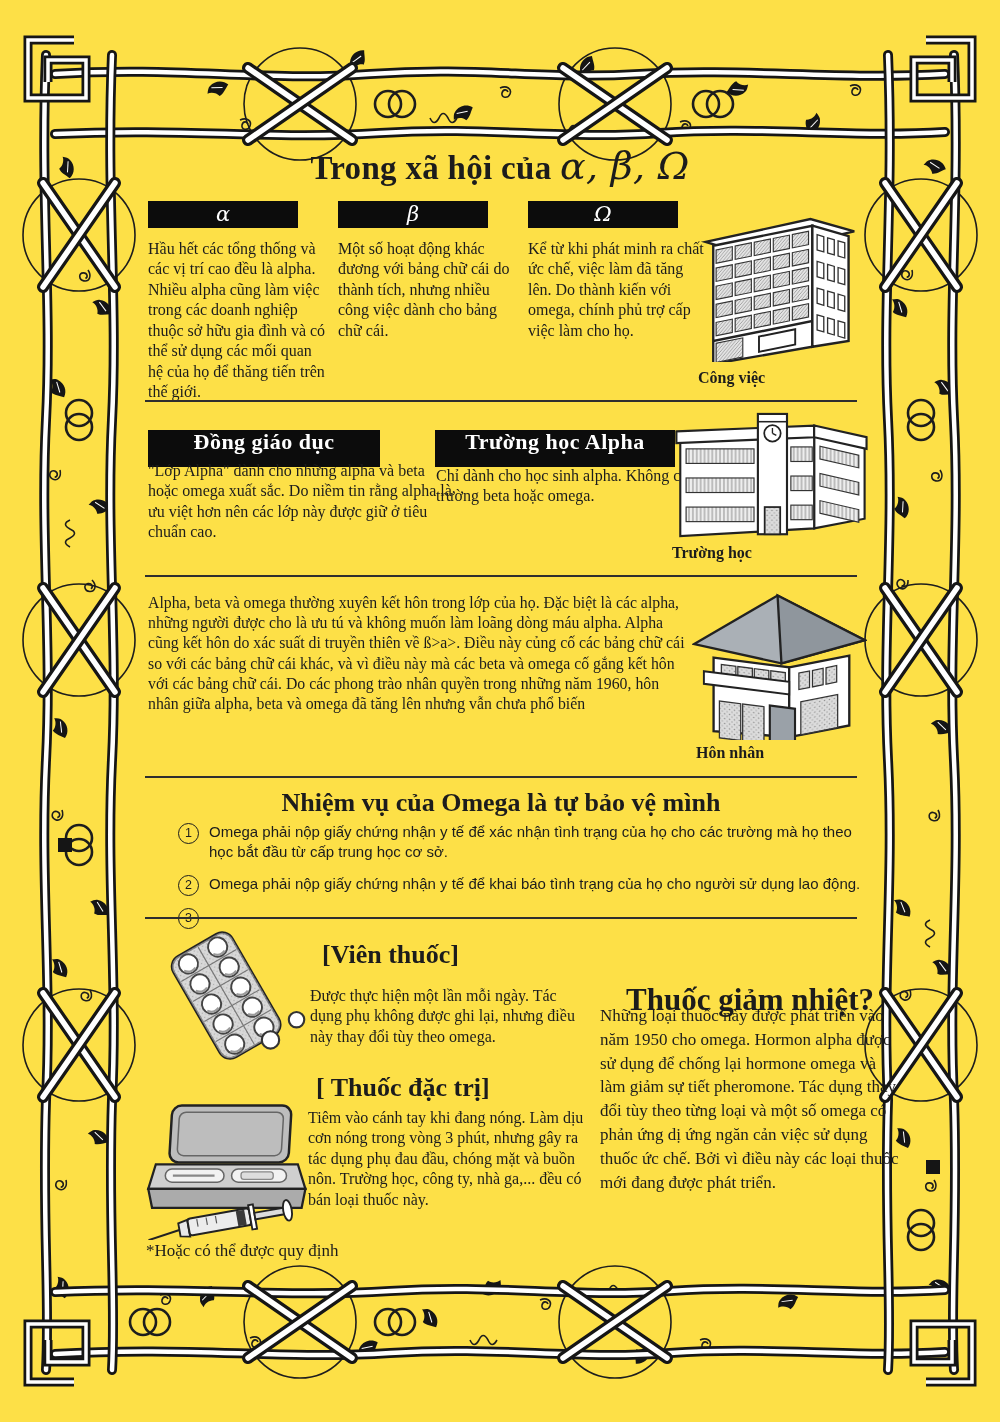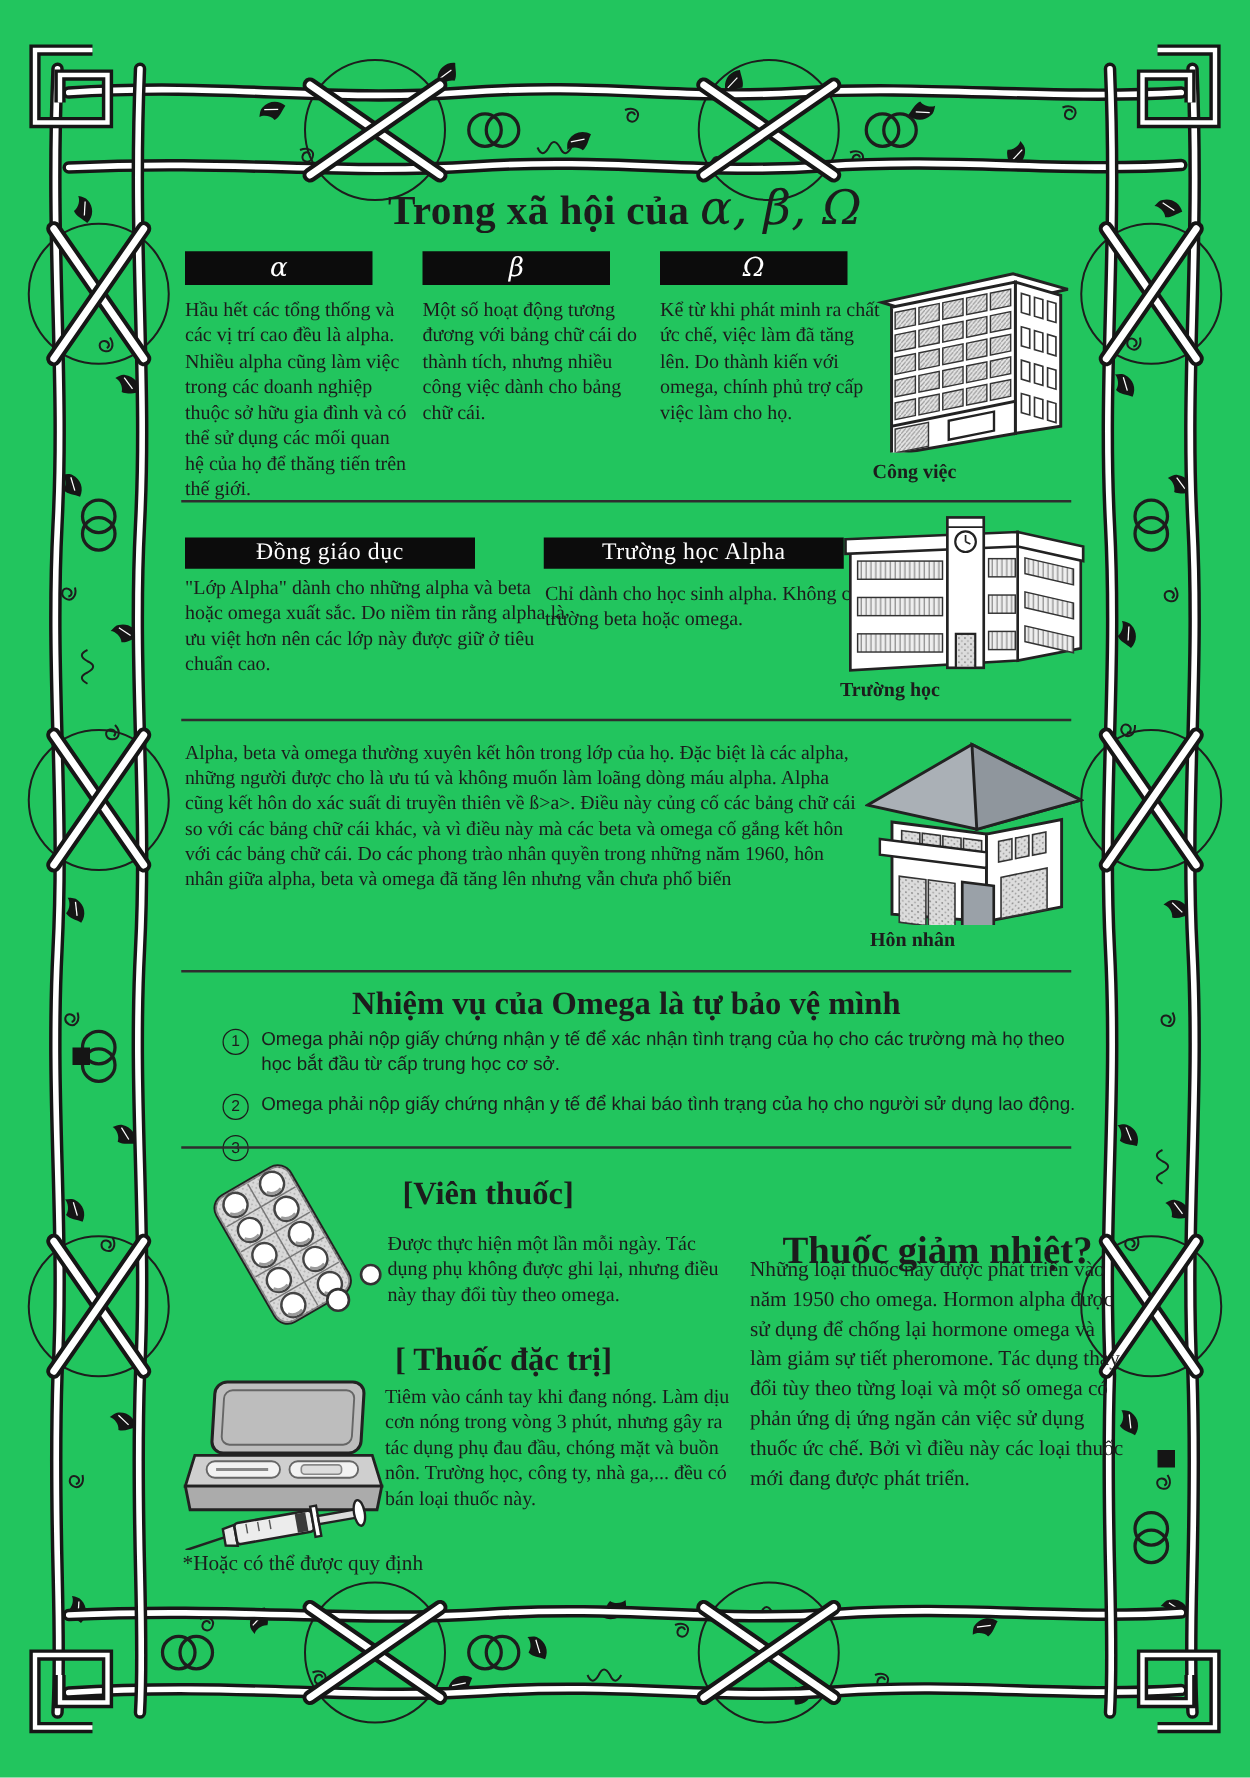--- a/index.html
+++ b/index.html
@@ -1,36 +1,36 @@
 <!DOCTYPE html>
 <html><head>
 <meta charset="utf-8">
 <style>
   html,body{margin:0;padding:0;background:#e9e9e9;}
-  #page{position:relative;width:1000px;height:1422px;background:#22c55e;overflow:hidden;
+  #page{position:relative;width:1000px;height:1422px;background:#fde047;overflow:hidden;
         font-family:"Liberation Serif", serif;color:#1c1c1c;margin:0 auto;}
   
   #border-svg{position:absolute;left:0;top:0;width:1000px;height:1422px;pointer-events:none;}
   .bo{fill:none;stroke:#161616;stroke-width:10;stroke-linecap:round;}
   .bi{fill:none;stroke:#ffffff;stroke-width:4.5;stroke-linecap:round;}
   .xo{fill:none;stroke:#161616;stroke-width:12;stroke-linecap:round;}
   .xi{fill:none;stroke:#ffffff;stroke-width:5.5;stroke-linecap:round;}
   .ko{fill:none;stroke:#161616;stroke-width:9;}
   .ki{fill:none;stroke:#ffffff;stroke-width:3.5;}
   .thin{fill:none;stroke:#1d1d1d;stroke-width:1.6;}
   .loop{fill:none;stroke:#1d1d1d;stroke-width:2.6;}
   .leaf{fill:#151515;}
   .vein{fill:none;stroke:#ffffff;stroke-width:1;}
   
   .abs{position:absolute;}
   .title{font-size:33px;font-weight:700;text-align:center;letter-spacing:.3px;}
   .title .greek{font-family:"DejaVu Serif", serif;font-style:italic;font-weight:400;font-size:38px;}
   .gbar{background:#0c0c0c;color:#ffffff;text-align:center;}
   .greek-bar{height:27px;line-height:26px;font-family:"DejaVu Serif", serif;font-style:italic;font-size:21px;}
-  .sec-bar{height:25px;line-height:24px;font-size:19px;letter-spacing:.5px;}
+  .sec-bar{height:37px;line-height:24px;font-size:22px;letter-spacing:.5px;font-weight:bold;}
   .body-txt{font-size:16px;line-height:1.28;}
   .caption{font-size:16px;font-weight:700;text-align:left;}
   .hr{height:2px;background:#2e2e2e;}
   .duty-title{font-size:26px;font-weight:700;text-align:center;}
   .duty-row{display:flex;gap:10px;margin-bottom:11px;font-family:"Liberation Sans", sans-serif;
             font-size:15px;line-height:1.35;}
   .duty-num{flex:0 0 auto;width:19px;height:19px;border:1.4px solid #1c1c1c;border-radius:50%;
             text-align:center;line-height:19px;font-size:12.5px;margin-top:1px;}
   .bracket-h{font-size:26px;font-weight:700;}
   .big-h{font-size:31px;font-weight:700;text-align:center;margin-top:44px;}
@@ -259,21 +259,21 @@
     <span>Trong xã hội của</span>
     <span class="greek">α, β, Ω</span>
   </div>
 
   <div class="abs" style="left:148px;top:201px;width:182px;">
     <div class="gbar greek-bar" style="width:150px;">α</div>
     <div class="body-txt" style="margin-top:11px;">Hầu hết các tổng thống và các vị trí cao đều là alpha. Nhiều alpha cũng làm việc trong các doanh nghiệp thuộc sở hữu gia đình và có thể sử dụng các mối quan hệ của họ để thăng tiến trên thế giới.</div>
   </div>
   <div class="abs" style="left:338px;top:201px;width:182px;">
     <div class="gbar greek-bar" style="width:150px;">β</div>
-    <div class="body-txt" style="margin-top:11px;">Một số hoạt động tương đương với bảng chữ cái do thành tích, nhưng nhiều công việc dành cho bảng chữ cái.</div>
+    <div class="body-txt" style="margin-top:11px;">Một số hoạt động khác đương với bảng chữ cái do thành tích, nhưng nhiều công việc dành cho bảng chữ cái.</div>
   </div>
   <div class="abs" style="left:528px;top:201px;width:182px;">
     <div class="gbar greek-bar" style="width:150px;">Ω</div>
     <div class="body-txt" style="margin-top:11px;">Kể từ khi phát minh ra chất ức chế, việc làm đã tăng lên. Do thành kiến với omega, chính phủ trợ cấp việc làm cho họ.</div>
   </div>
 
   <svg class="abs" style="left:698px;top:200px;" width="162" height="162" viewBox="0 0 170 170">
     <polygon points="8,44 118,20 164,33 54,58" fill="#ffffff" stroke="#222" stroke-width="2.5"></polygon>
     <polygon points="16,48 120,27 120,154 16,172" fill="#ffffff" stroke="#222" stroke-width="2.5"></polygon>
     <polygon points="120,27 158,38 158,148 120,154" fill="#ffffff" stroke="#222" stroke-width="2.5"></polygon>

